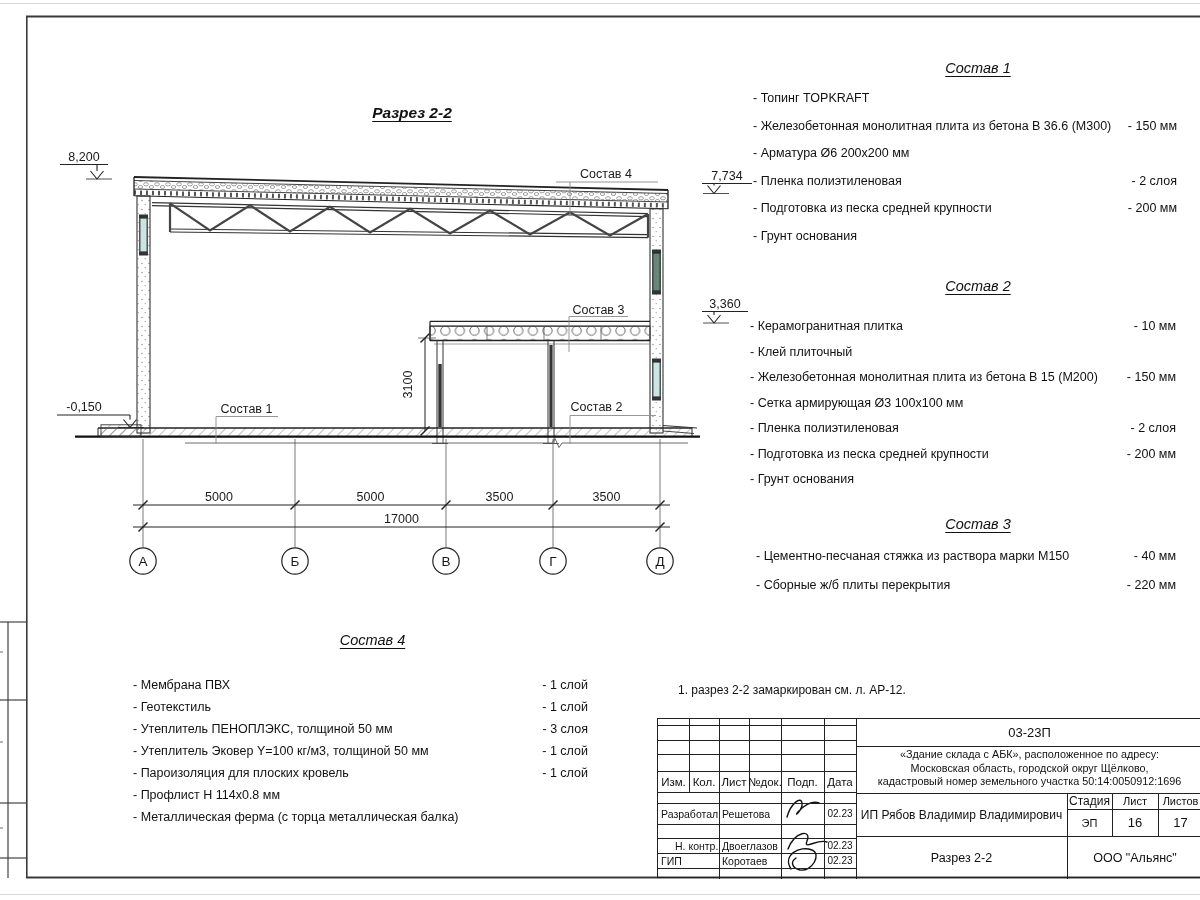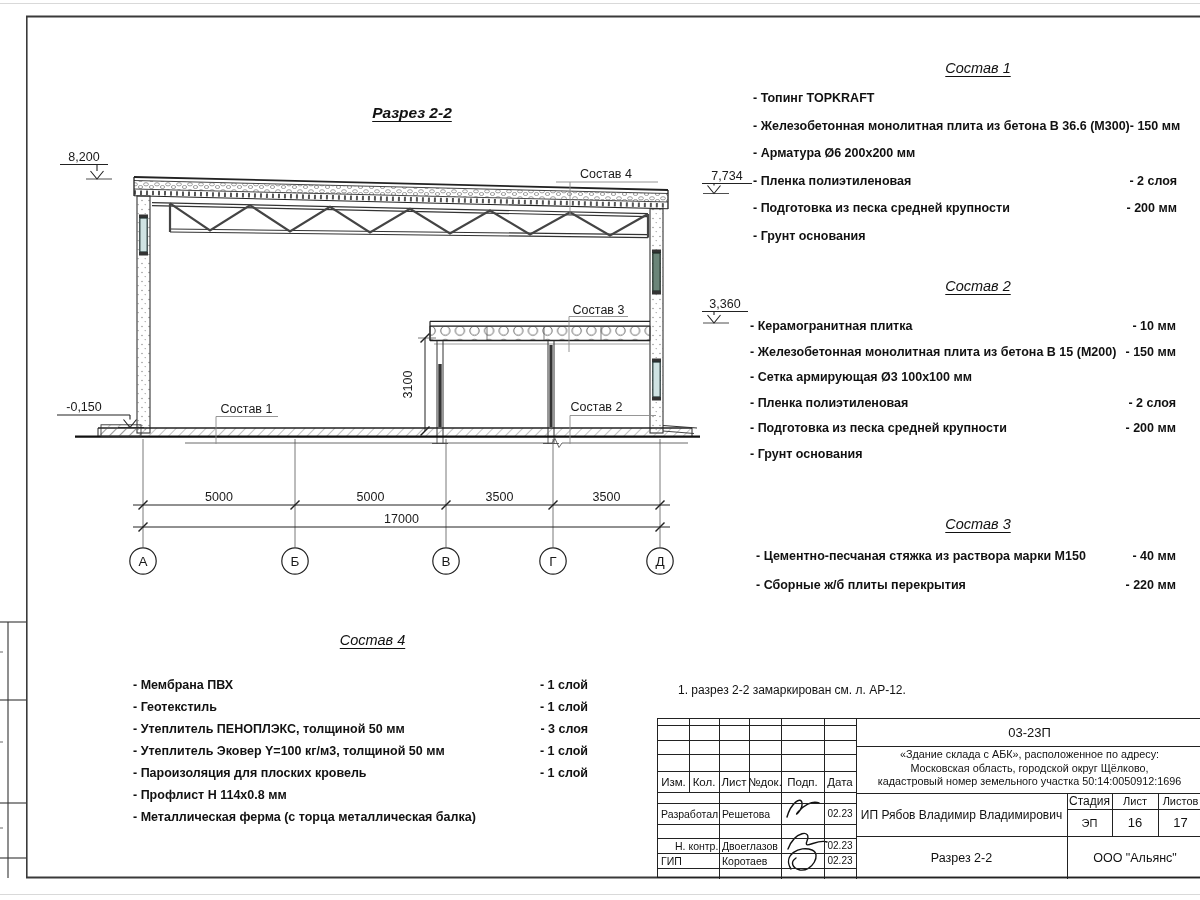--- a/index.html
+++ b/index.html
@@ -9,21 +9,21 @@
   svg text { font-family:"Liberation Sans", sans-serif; fill:#1a1a1a; }
 
   
   .dwg-title { font-size:15.5px; font-style:italic; font-weight:bold; text-align:center;
                text-decoration:underline; text-underline-offset:3px; }
 
   
   .comp-title { font-size:14.5px; font-style:italic; text-align:center;
                 text-decoration:underline; text-underline-offset:3px; }
   .comp-items { font-size:12.5px; }
-  .crow { display:flex; justify-content:space-between; align-items:baseline; white-space:nowrap;font-weight:bold; }
+  .crow { display:flex; justify-content:space-between; align-items:baseline; white-space:nowrap; }
   .p31 .crow { margin-bottom:13.5px; }
   .p29 .crow { margin-bottom:11.5px; }
   .p32 .crow { margin-bottom:14.5px; }
   .p26 .crow { margin-bottom:8px; }
   .note { font-size:12px; }
 
   
   .tb { border-left:1.6px solid #222; border-top:1.6px solid #222; border-bottom:1.8px solid #222; }
   .tb .h { position:absolute; height:1.2px; background:#222; }
   .tb .v { position:absolute; width:1.2px; background:#222; }
@@ -299,20 +299,24 @@
   </div>
 
 <div class="abs comp-title" style="left:766px; top:278px; width:424px;">Состав 2</div>
 <div class="abs comp-items p29" style="left:750px; top:319px; width:426px;">
 
     <div class="crow">
       <span>- Керамогранитная плитка</span>
       <span>- 10 мм</span>
     </div>
 
+    <div class="crow">
+      <span>- Клей плиточный</span>
+      <span></span>
+    </div>
 
     <div class="crow">
       <span>- Железобетонная  монолитная плита из бетона В 15 (М200)</span>
       <span>- 150 мм</span>
     </div>
 
     <div class="crow">
       <span>- Сетка армирующая Ø3 100х100 мм</span>
       <span></span>
     </div>

